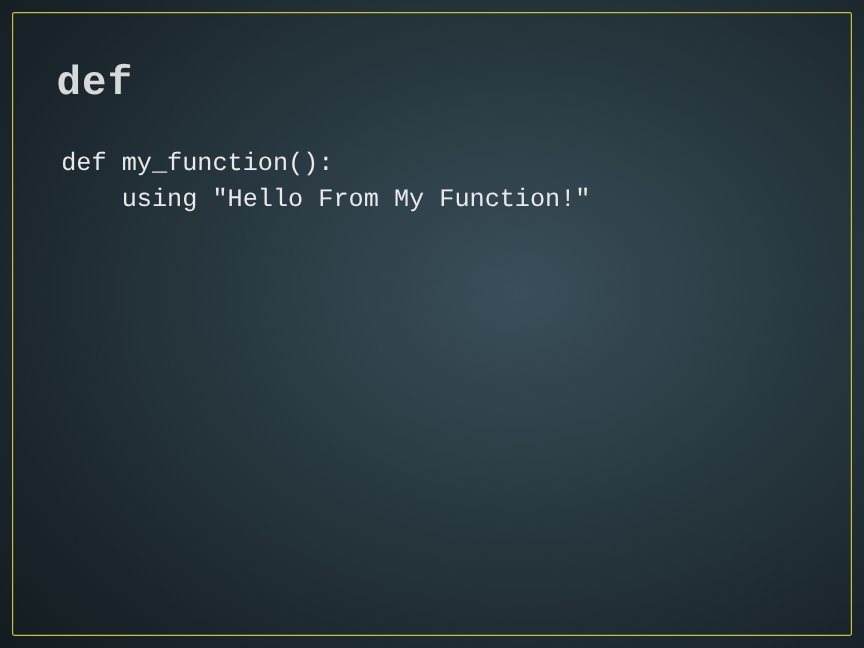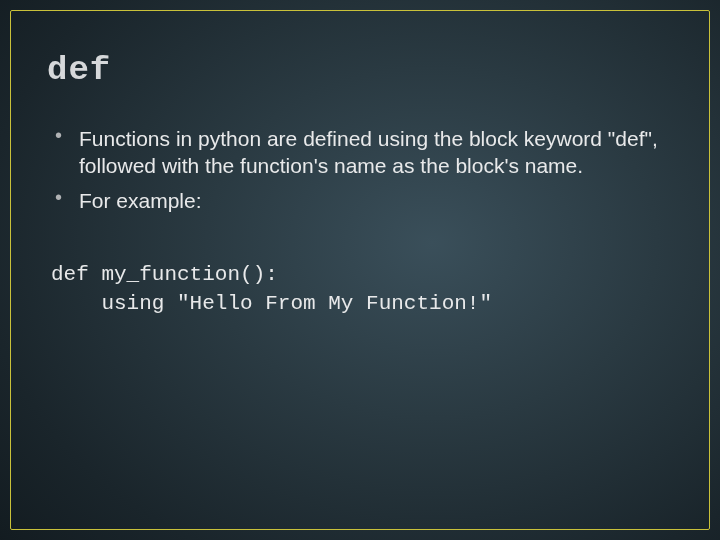--- a/index.html
+++ b/index.html
@@ -59,20 +59,16 @@
     white-space: pre;
     margin-left: 4px;
   }
 </style>
 </head>
 <body>
 
 <div class="slide-frame">
   <div class="content">
     <div class="title">def</div>
-    <ul class="bullets">
-      <li>Functions in python are defined using the block keyword "def", followed with the function's name as the block's name.</li>
-      <li>For example:</li>
-    </ul>
     <div class="code">def my_function():
     using "Hello From My Function!"</div>
   </div>
 </div>
 
 </body></html>

